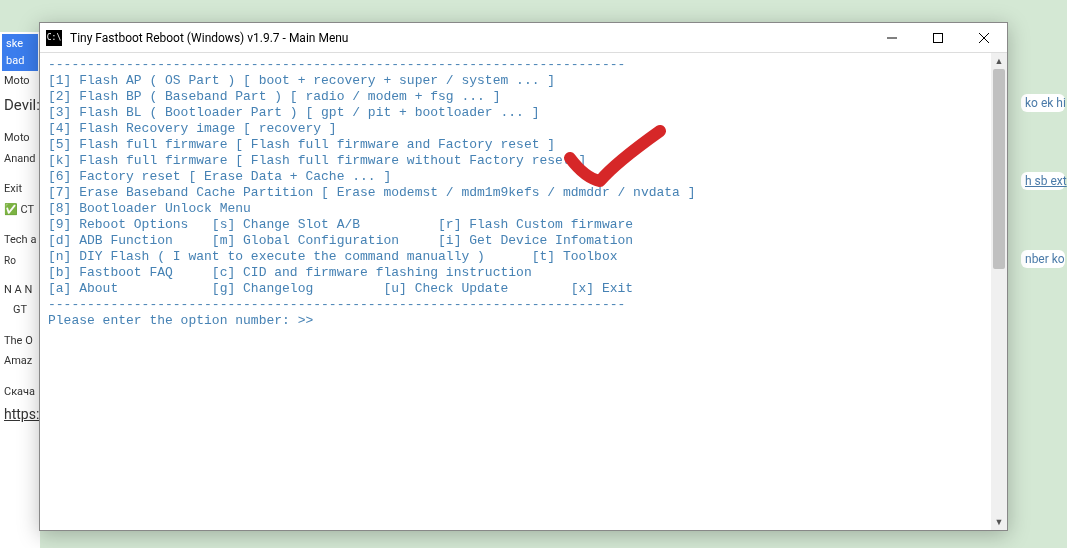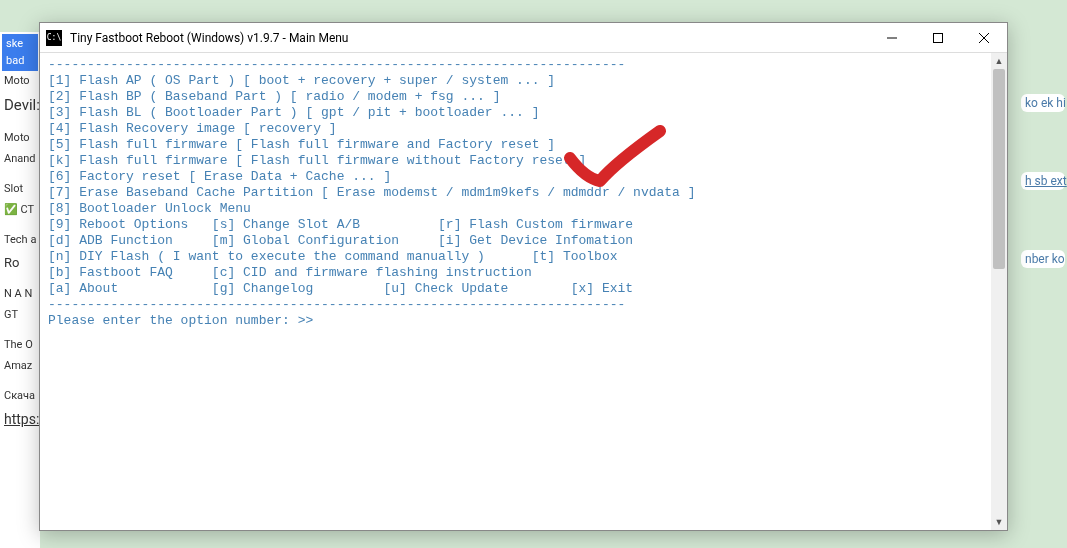--- a/index.html
+++ b/index.html
@@ -133,28 +133,28 @@
 
 <div class="bg-left">
   <span class="blue">ske bad</span>
   <div id="bg-left-list">
       <div style="padding: 2px; font-size: 11px; white-space: nowrap;">Moto</div>
       <div style="padding: 2px; font-size: 15px; white-space: nowrap;">Devil:</div>
       <div style="padding: 2px; font-size: 11px; white-space: nowrap; height: 10px;"></div>
       <div style="padding: 2px; font-size: 11px; white-space: nowrap;">Moto</div>
       <div style="padding: 2px; font-size: 11px; white-space: nowrap;">Anand</div>
       <div style="padding: 2px; font-size: 11px; white-space: nowrap; height: 10px;"></div>
-      <div style="padding: 2px; font-size: 11px; white-space: nowrap;">Slot</div>
+      <div style="padding: 2px; font-size: 11px; white-space: nowrap;">Exit</div>
       <div style="padding: 2px; font-size: 11px; white-space: nowrap;">✅ CT</div>
       <div style="padding: 2px; font-size: 11px; white-space: nowrap; height: 10px;"></div>
       <div style="padding: 2px; font-size: 11px; white-space: nowrap; text-align: right;">Tech a</div>
-      <div style="padding: 2px; font-size: 13px; white-space: nowrap;">Ro</div>
+      <div style="padding: 2px; font-size: 10px; white-space: nowrap;">Ro</div>
       <div style="padding: 2px; font-size: 11px; white-space: nowrap; height: 10px;"></div>
       <div style="padding: 2px; font-size: 11px; white-space: nowrap;">N A N</div>
-      <div style="padding: 2px; font-size: 11px; white-space: nowrap;">GT</div>
+      <div style="padding: 2px; font-size: 11px; white-space: nowrap; text-align: center;">GT</div>
       <div style="padding: 2px; font-size: 11px; white-space: nowrap; height: 10px;"></div>
       <div style="padding: 2px; font-size: 11px; white-space: nowrap;">The O</div>
       <div style="padding: 2px; font-size: 11px; white-space: nowrap;">Amaz</div>
       <div style="padding: 2px; font-size: 11px; white-space: nowrap; height: 10px;"></div>
       <div style="padding: 2px; font-size: 11px; white-space: nowrap;">Скача</div>
       <div style="padding: 2px; font-size: 14px; white-space: nowrap; text-decoration: underline;">https:</div>
     </div>
 </div>
 
 <div class="bg-right">

